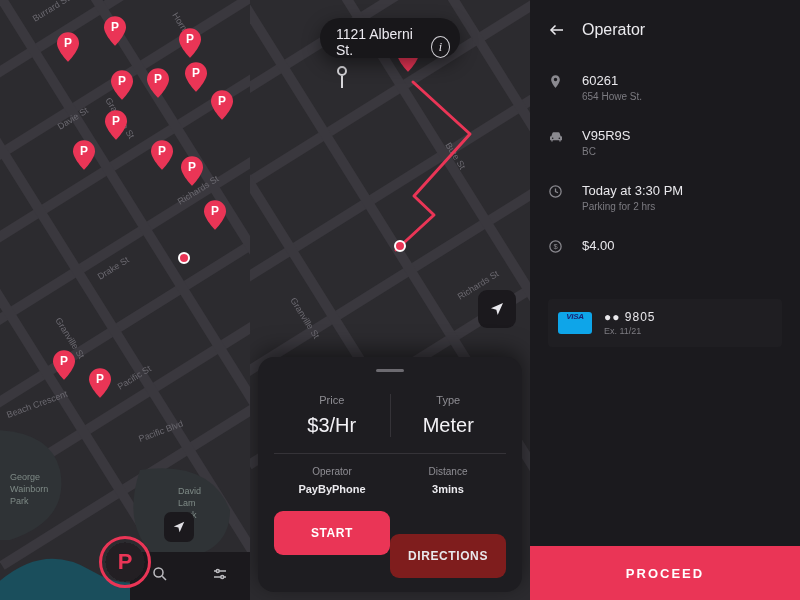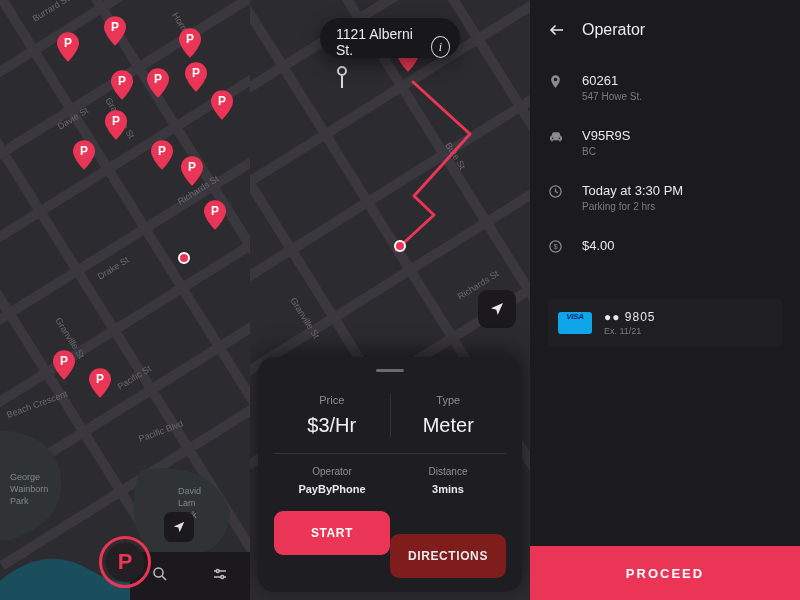--- a/index.html
+++ b/index.html
@@ -308,21 +308,21 @@
       </span>
       <span>Operator</span>
     </div>
     <div class="clist" id="clist">
         <div class="citem">
           <div class="cicon"><svg width="15" height="15" viewBox="0 0 24 24" fill="currentColor">
               <path d="M12 2C8 2 5 5 5 9c0 5 7 13 7 13s7-8 7-13c0-4-3-7-7-7zm0 9.5A2.5 2.5 0 1 1 12 6a2.5 2.5 0 0 1 0 5.5z"></path>
             </svg></div>
           <div class="ctext">
             <div class="l1">60261</div>
-            <div class="l2">547 Howe St.</div>
+            <div class="l2">654 Howe St.</div>
           </div>
         </div>
         <div class="citem">
           <div class="cicon"><svg width="16" height="16" viewBox="0 0 24 24" fill="currentColor">
               <path d="M5 11l1.5-4.5A2 2 0 0 1 8.4 5h7.2a2 2 0 0 1 1.9 1.5L19 11h1a1 1 0 0 1 1 1v4a1 1 0 0 1-1 1h-1v1a1 1 0 0 1-2 0v-1H7v1a1 1 0 0 1-2 0v-1H4a1 1 0 0 1-1-1v-4a1 1 0 0 1 1-1h1zm2 4a1.2 1.2 0 1 0 0-2.4A1.2 1.2 0 0 0 7 15zm10 0a1.2 1.2 0 1 0 0-2.4 1.2 1.2 0 0 0 0 2.4z"></path>
             </svg></div>
           <div class="ctext">
             <div class="l1">V95R9S</div>
             <div class="l2">BC</div>
           </div>

